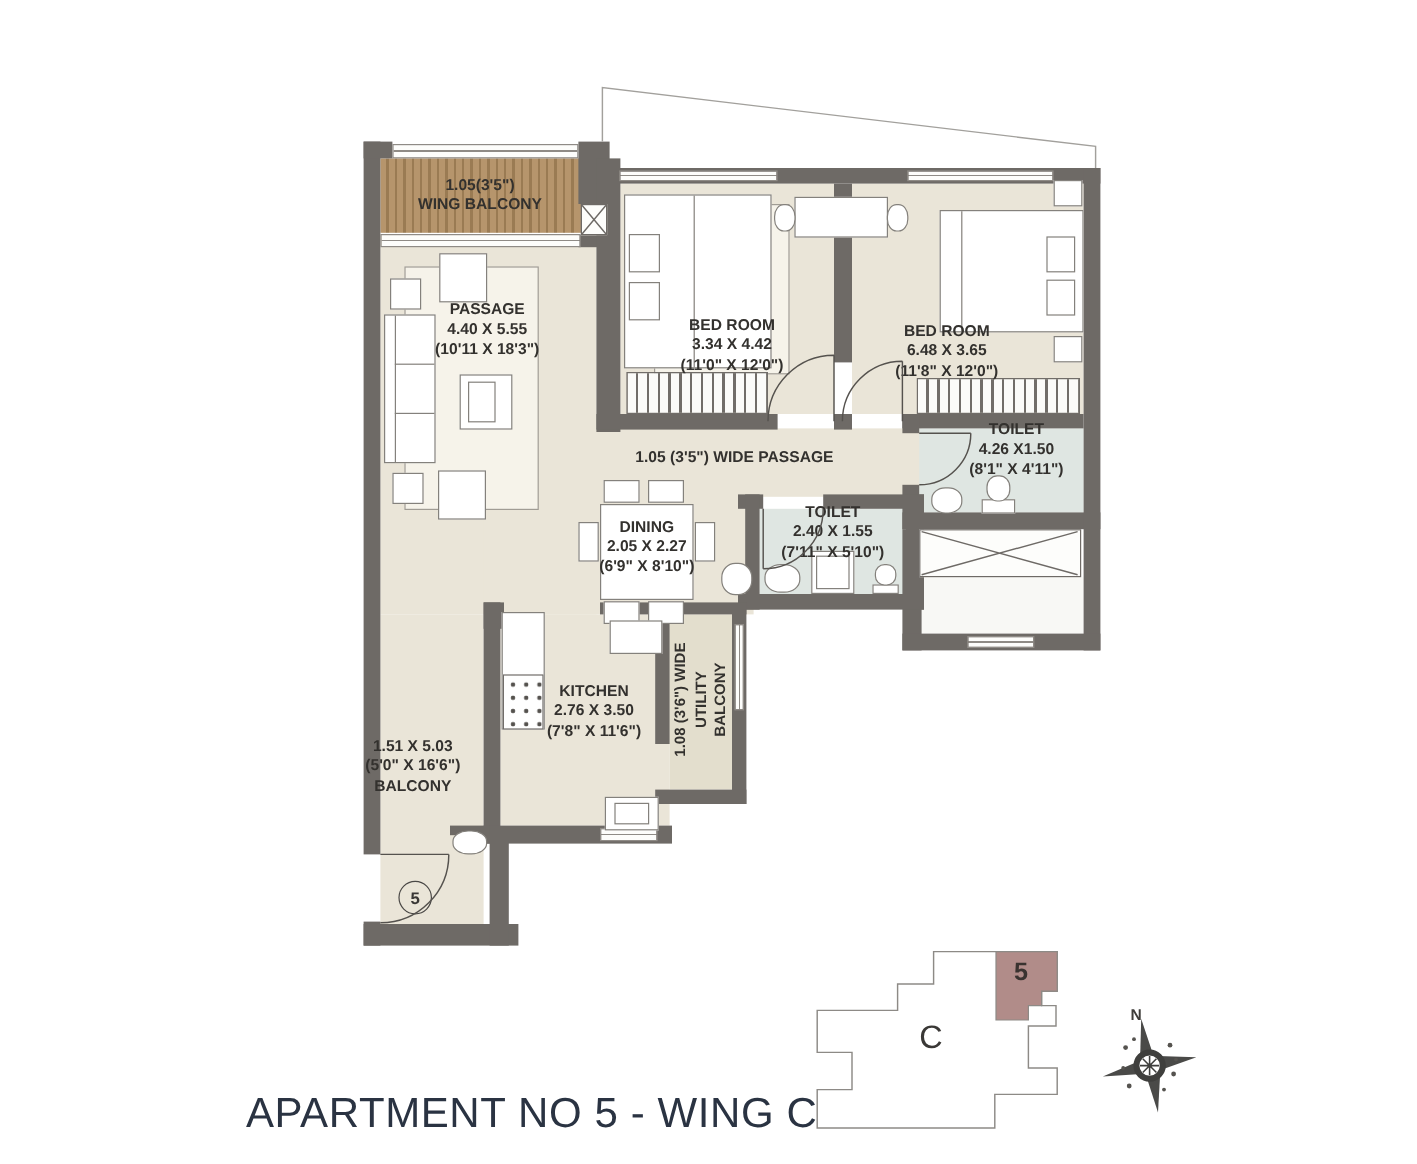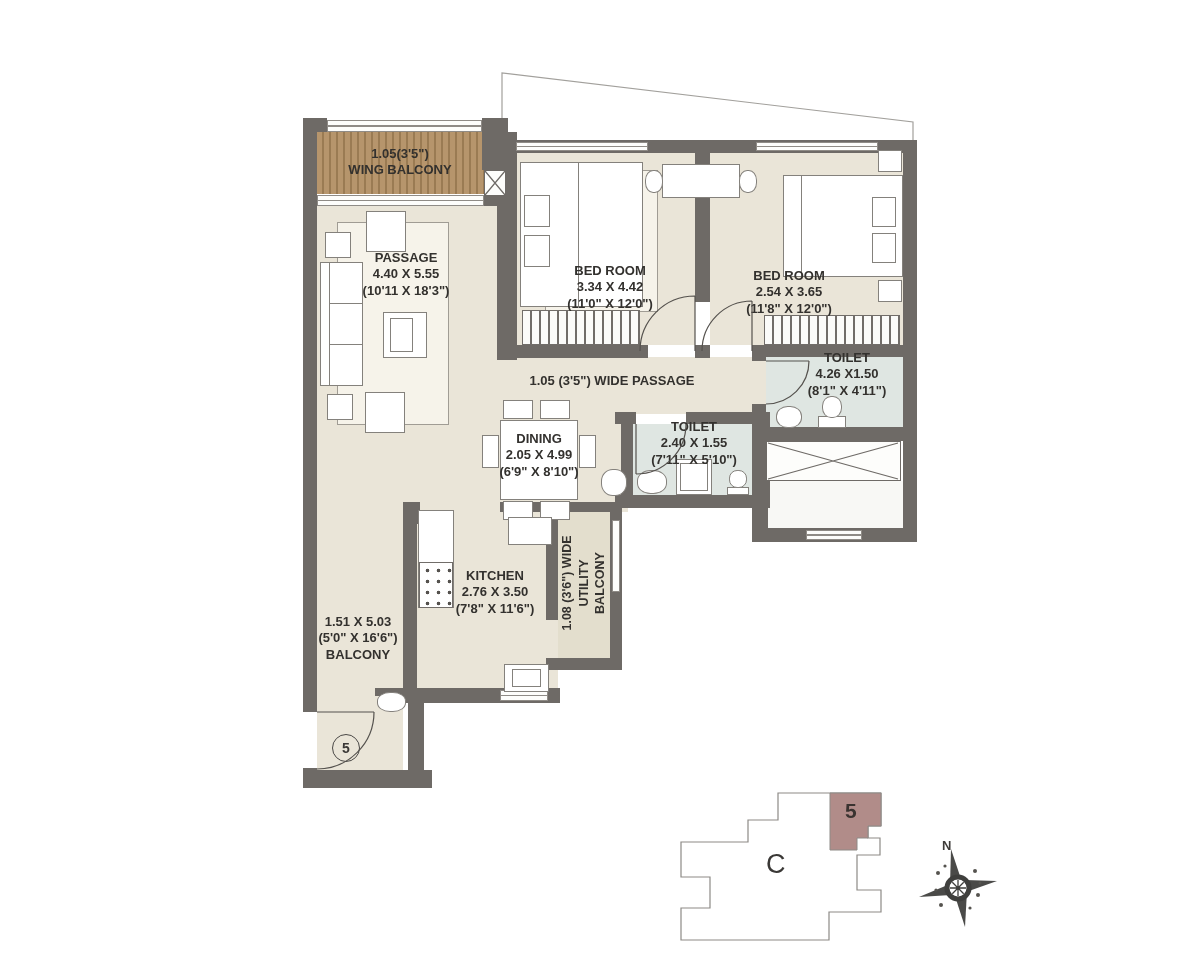--- a/index.html
+++ b/index.html
@@ -167,47 +167,47 @@
     <div>4.40 X 5.55</div>
     <div>(10'11 X 18'3")</div>
   </div>
   <div class="label" style="left:610px;top:263px;">
     <div>BED ROOM</div>
     <div>3.34 X 4.42</div>
     <div>(11'0" X 12'0")</div>
   </div>
   <div class="label" style="left:789px;top:268px;">
     <div>BED ROOM</div>
-    <div>2.54 X 3.65</div>
+    <div>6.48 X 3.65</div>
     <div>(11'8" X 12'0")</div>
   </div>
   <div class="label" style="left:847px;top:350px;">
     <div>TOILET</div>
     <div>4.26 X1.50</div>
     <div>(8'1" X 4'11")</div>
   </div>
   <div class="label" style="left:612px;top:373px;">
     <div>1.05 (3'5") WIDE PASSAGE</div>
   </div>
   <div class="label" style="left:539px;top:431px;">
     <div>DINING</div>
-    <div>2.05 X 4.99</div>
+    <div>2.05 X 2.27</div>
     <div>(6'9" X 8'10")</div>
   </div>
   <div class="label" style="left:694px;top:419px;">
     <div>TOILET</div>
     <div>2.40 X 1.55</div>
     <div>(7'11" X 5'10")</div>
   </div>
   <div class="label" style="left:495px;top:568px;">
     <div>KITCHEN</div>
     <div>2.76 X 3.50</div>
     <div>(7'8" X 11'6")</div>
   </div>
-  <div class="label" style="left:358px;top:614px;">
+  <div class="label" style="left:344px;top:614px;">
     <div>1.51 X 5.03</div>
     <div>(5'0" X 16'6")</div>
     <div>BALCONY</div>
   </div>
   <div class="vlabel">
     <div>1.08 (3'6") WIDE</div>
     <div>UTILITY</div>
     <div>BALCONY</div>
   </div>
   <div class="circle5">
@@ -254,14 +254,15 @@
         <circle cx="970" cy="908" r="1.6"></circle>
         <circle cx="936" cy="890" r="1.6"></circle>
       </g>
     </g>
   </svg>
 
   <div class="kpC">C</div>
   <div class="kp5">5</div>
   <div class="nlab">N</div>
 
+  <div id="title">APARTMENT NO 5 - WING C</div>
 
 </div>
 
 </body></html>

